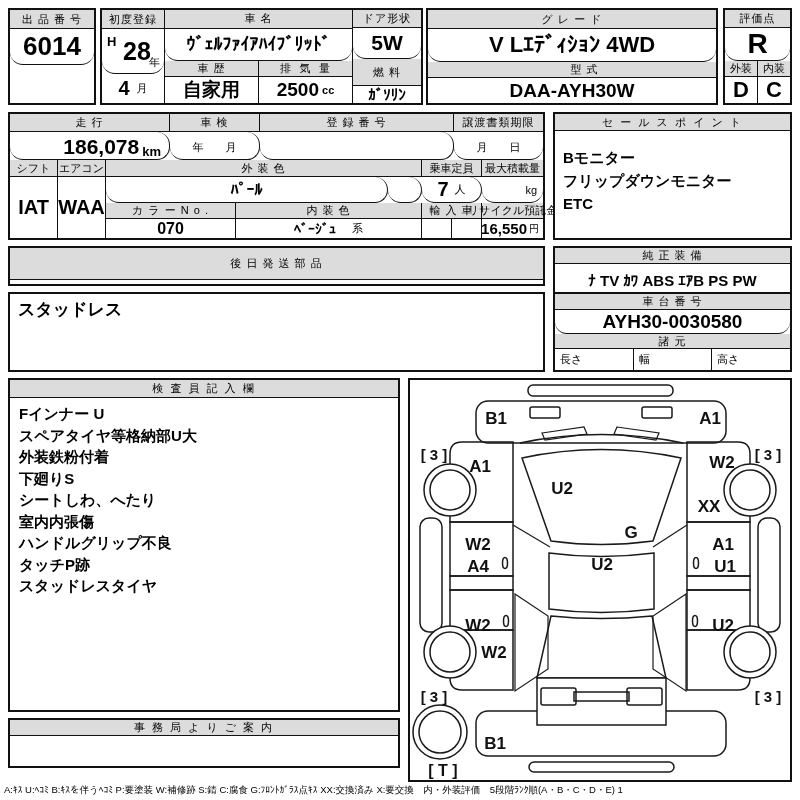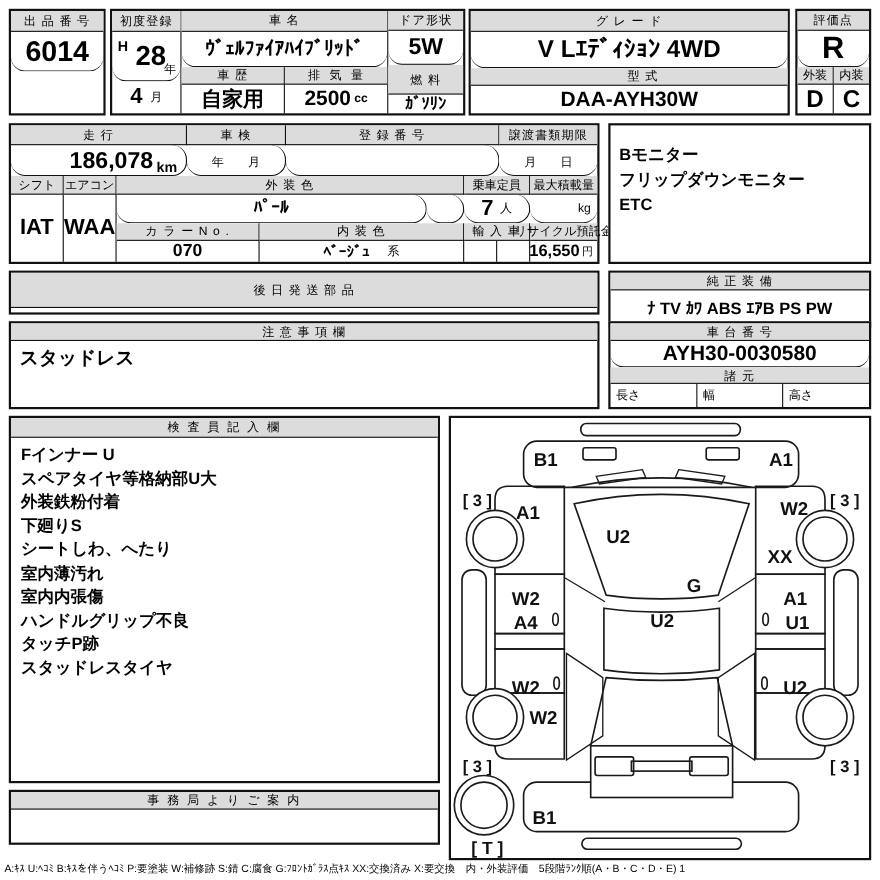--- a/index.html
+++ b/index.html
@@ -131,60 +131,59 @@
     </div>
     <div class="acell cell br" style="left:412px;top:105px;width:30px;height:19px;"></div>
     <div class="acell cell br" style="left:442px;top:105px;width:30px;height:19px;"></div>
     <div class="acell cell" style="left:472px;top:105px;width:61px;height:19px;justify-content:flex-end;padding-right:4px;">
       <span class="b" style="font-size:15px;">16,550</span>
       <span style="font-size:10px;margin-left:2px;">円</span>
     </div>
   </div>
 
   <div class="box flexcol" style="left:553px;top:112px;width:239px;height:128px;">
+    <div class="hdr" style="height:17px;letter-spacing:2px;">セ ー ル ス ポ イ ン ト</div>
     <div style="padding:15px 8px 0 8px;">
       <div class="salesline">Bモニター</div>
       <div class="salesline">フリップダウンモニター</div>
       <div class="salesline">ETC</div>
     </div>
   </div>
 
   <div class="box flexcol" style="left:8px;top:246px;width:537px;height:40px;">
     <div class="hdr" style="height:32px;">後 日 発 送 部 品</div>
     <div class="cell" style="flex:1;"></div>
   </div>
 
   <div class="box flexcol" style="left:553px;top:246px;width:239px;height:52px;text-align:center;">
     <div class="hdr" style="height:16px;">純 正 装 備</div>
     <div class="cell b" style="flex:1;font-size:15px;">ﾅ TV ｶﾜ ABS ｴｱB PS PW</div>
   </div>
 
   <div class="box flexcol" style="left:8px;top:292px;width:537px;height:80px;">
-    <div class="hdr" style="height:16px;">注 意 事 項 欄</div>
     <div class="b" style="flex:1;font-size:17px;padding:4px 8px;">スタッドレス</div>
   </div>
 
   <div class="box" style="left:553px;top:292px;width:239px;height:80px;">
     <div class="acell hdr" style="left:0;top:0;width:235px;height:16px;">車 台 番 号</div>
     <div class="acell cell bb b" style="left:0;top:16px;width:235px;height:24px;font-size:19px;">AYH30-0030580</div>
     <div class="acell hdr" style="left:0;top:40px;width:235px;height:15px;">諸 元</div>
     <div class="acell cell br" style="left:0;top:55px;width:79px;height:21px;justify-content:flex-start;padding-left:5px;font-size:11px;">長さ</div>
     <div class="acell cell br" style="left:79px;top:55px;width:78px;height:21px;justify-content:flex-start;padding-left:5px;font-size:11px;">幅</div>
     <div class="acell cell" style="left:157px;top:55px;width:78px;height:21px;justify-content:flex-start;padding-left:5px;font-size:11px;">高さ</div>
   </div>
 
   <div class="box flexcol" style="left:8px;top:378px;width:392px;height:334px;">
     <div class="hdr" style="height:18px;letter-spacing:2px;">検 査 員 記 入 欄</div>
     <div style="padding:5px 9px;">
       <div class="listline">Fインナー U</div>
       <div class="listline">スペアタイヤ等格納部U大</div>
       <div class="listline">外装鉄粉付着</div>
       <div class="listline">下廻りS</div>
       <div class="listline">シートしわ、へたり</div>
-      <div class="listline">室内薄汚れ</div>
       <div class="listline">室内内張傷</div>
       <div class="listline">ハンドルグリップ不良</div>
       <div class="listline">タッチP跡</div>
       <div class="listline">スタッドレスタイヤ</div>
     </div>
   </div>
 
   <div class="box flexcol" style="left:8px;top:718px;width:392px;height:50px;">
     <div class="hdr" style="height:16px;letter-spacing:2px;">事 務 局 よ り ご 案 内</div>
     <div class="cell" style="flex:1;"></div>

